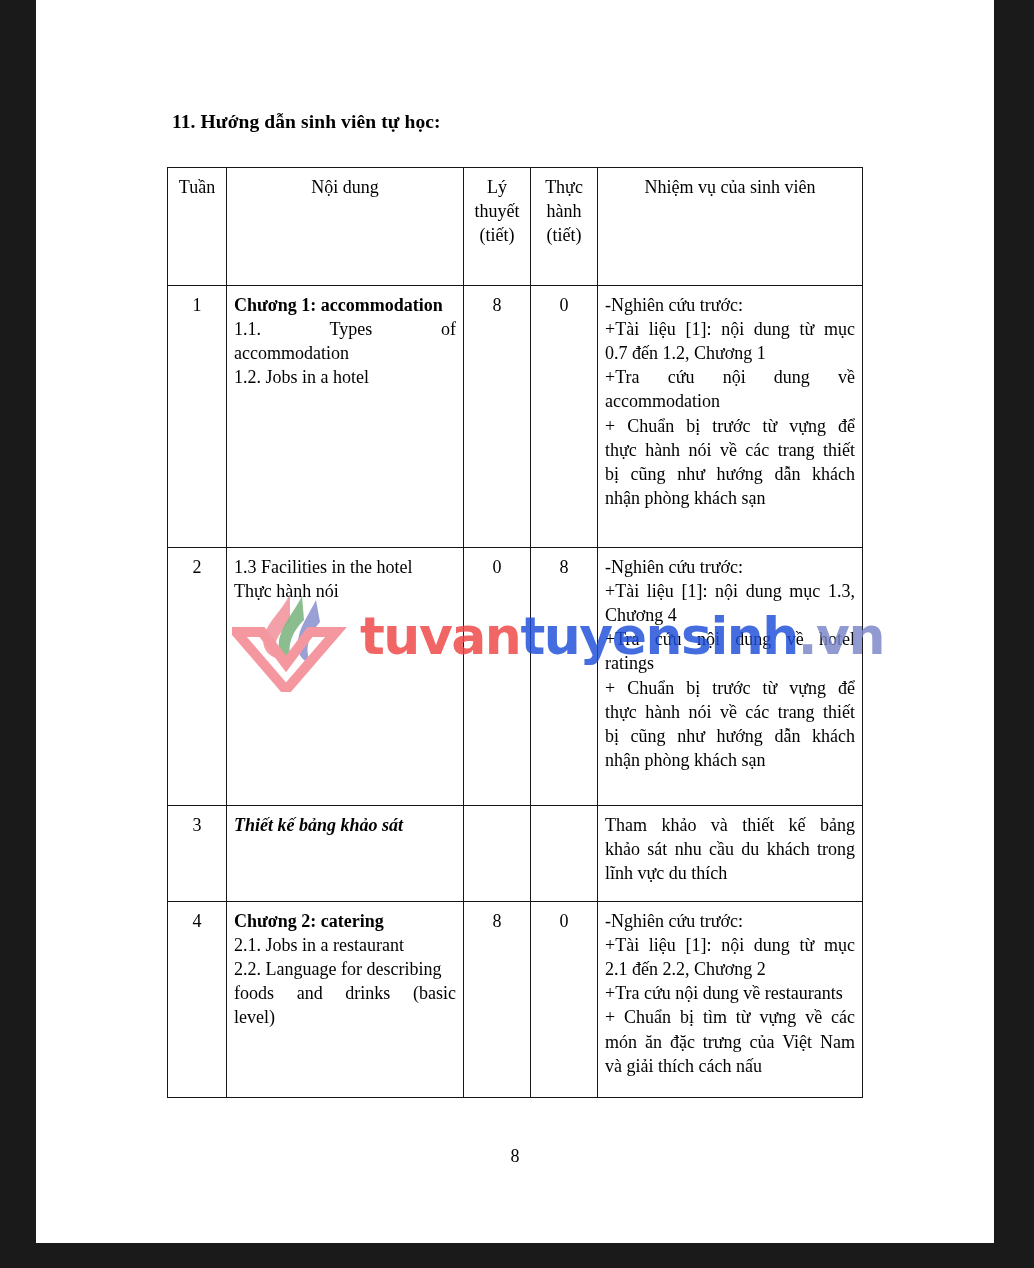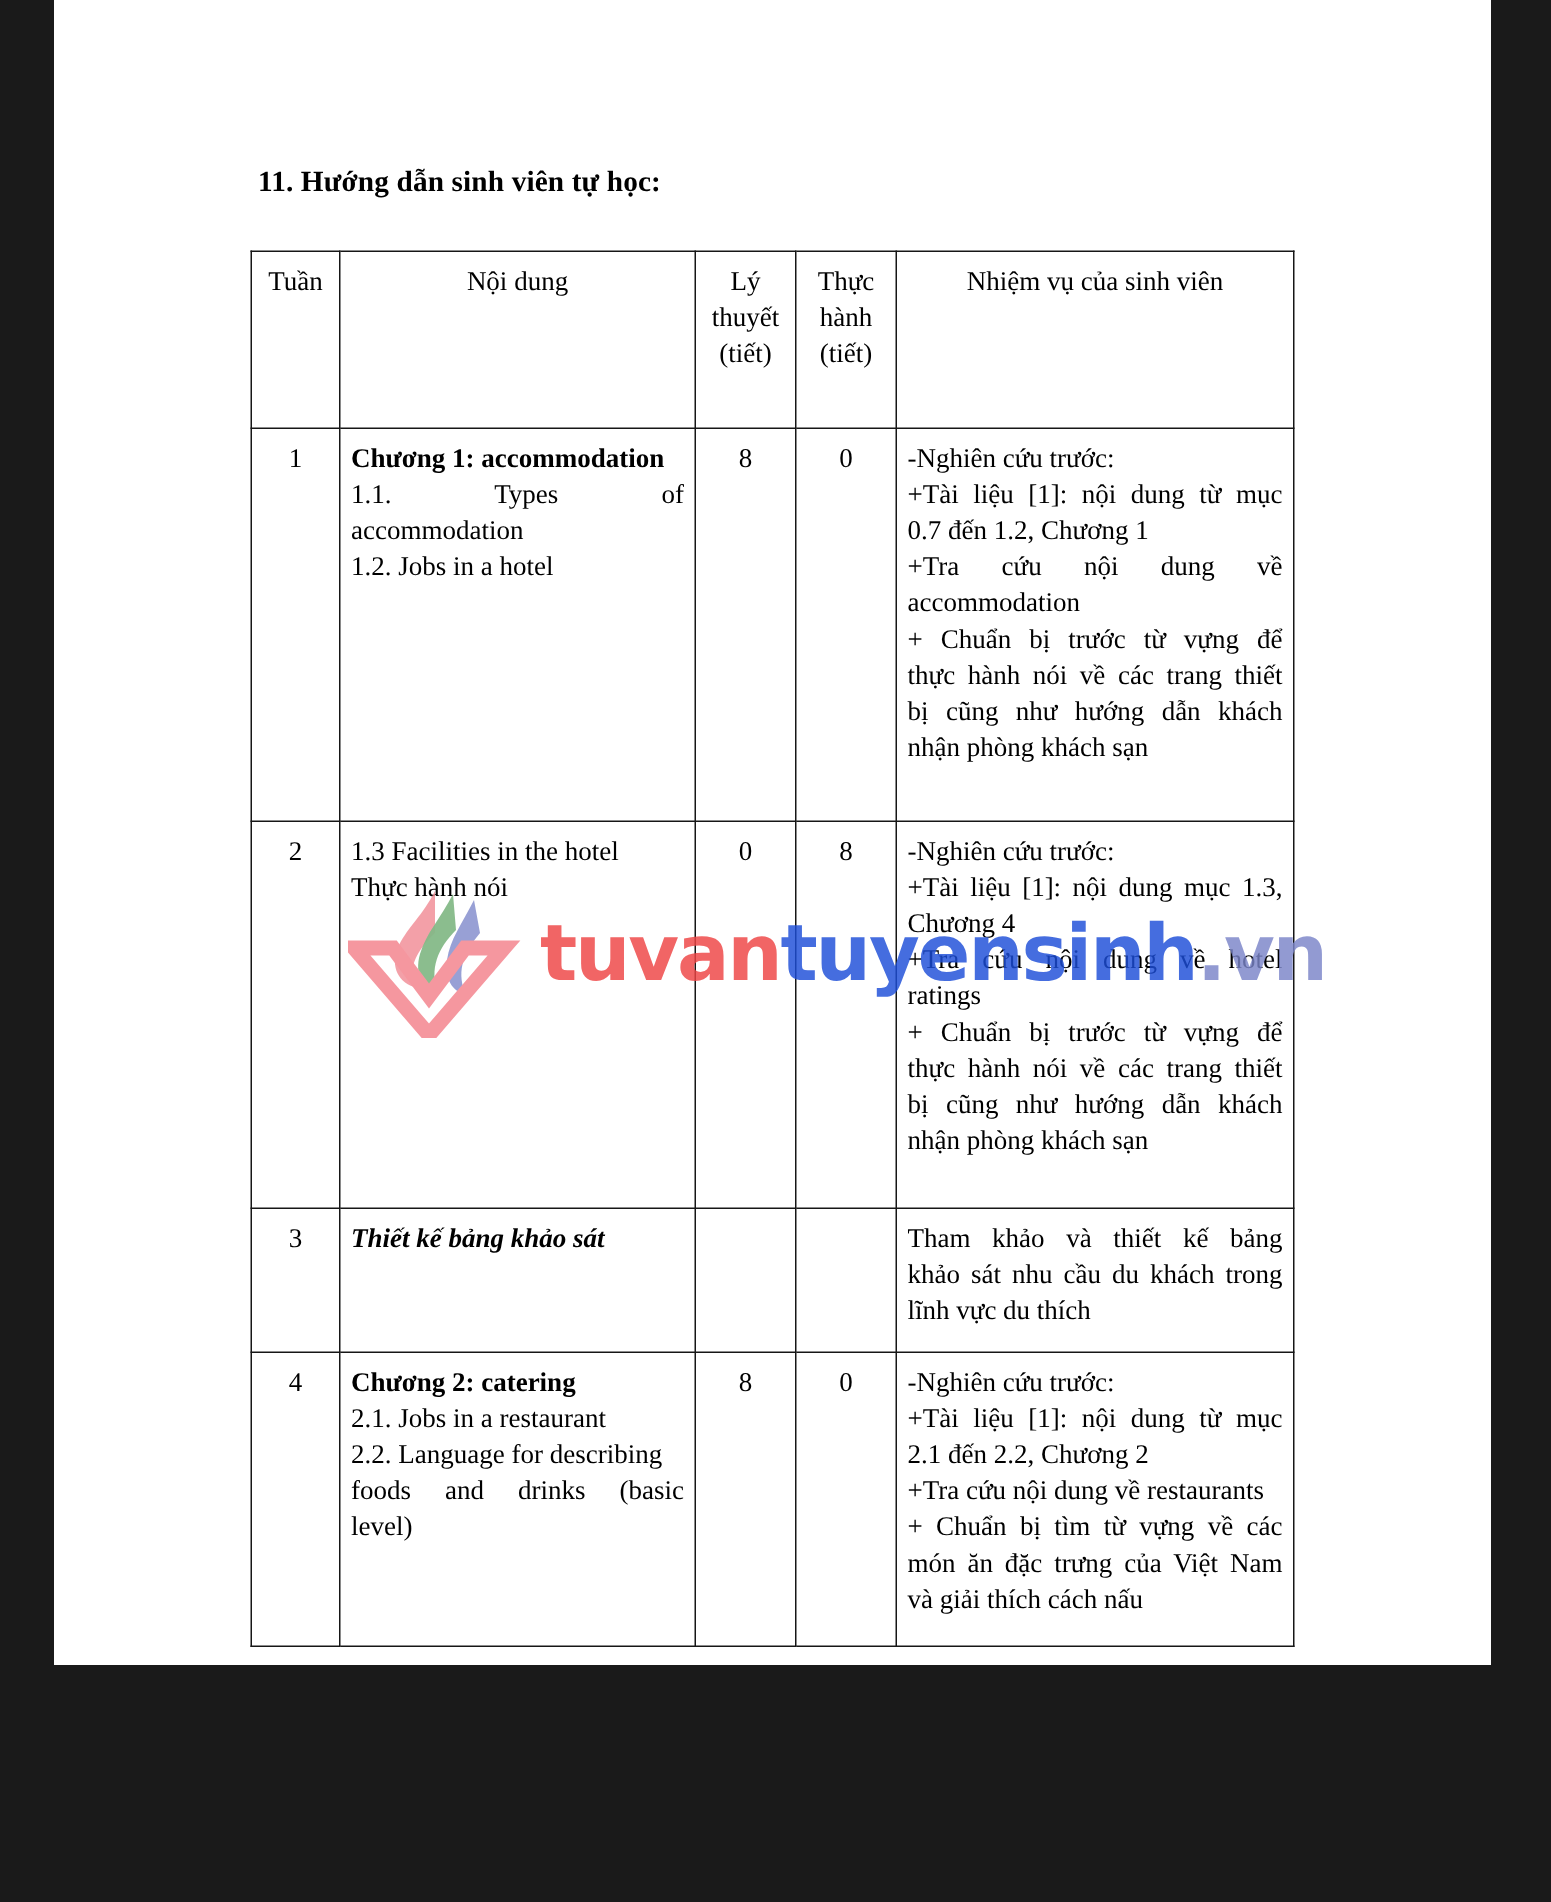--- a/index.html
+++ b/index.html
@@ -9,21 +9,21 @@
   }
   body {
     width: 1034px; height: 1268px;
     font-family: "Liberation Serif", "DejaVu Serif", serif;
     position: relative;
     overflow: hidden;
   }
   #page {
     position: absolute;
     left: 36px; top: 0px;
-    width: 958px; height: 1110px;
+    width: 958px; height: 1243px;
     background: #ffffff;
     overflow: hidden;
   }
   #doc-heading {
     position: absolute;
     left: 136px; top: 111px;
     font-size: 19.5px;
     font-weight: bold;
     color: #000;
     letter-spacing: 0.1px;

